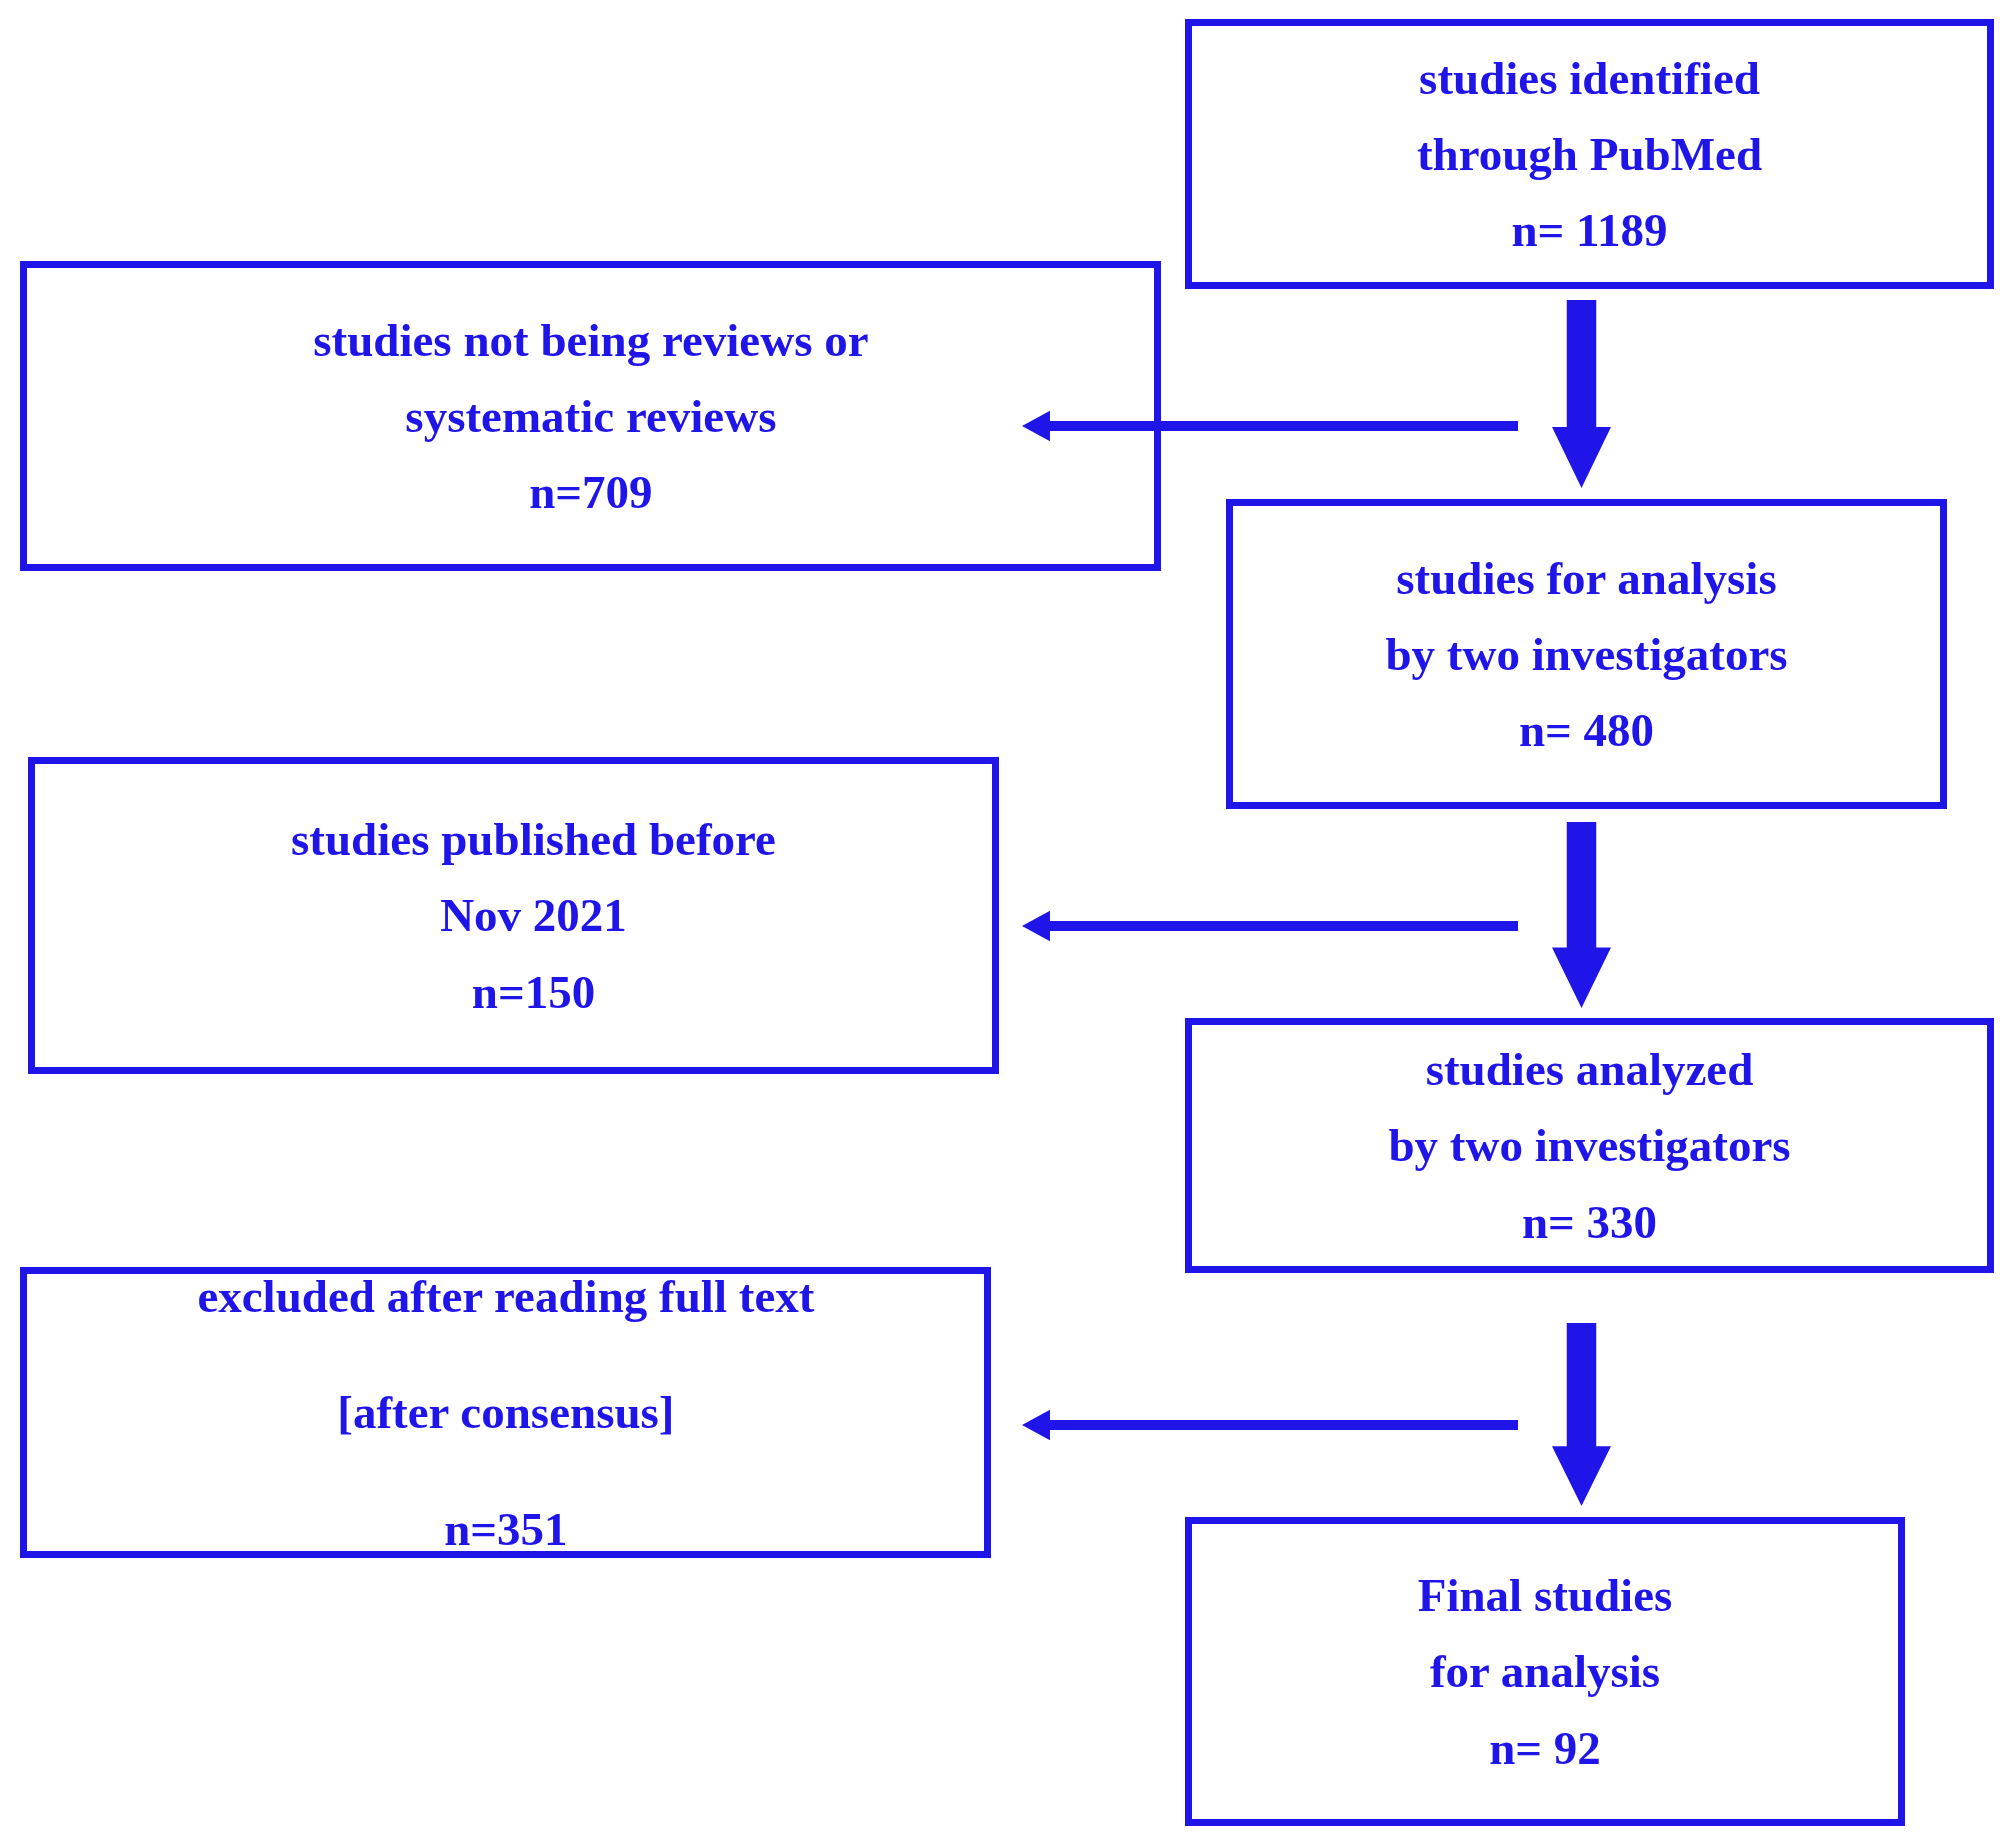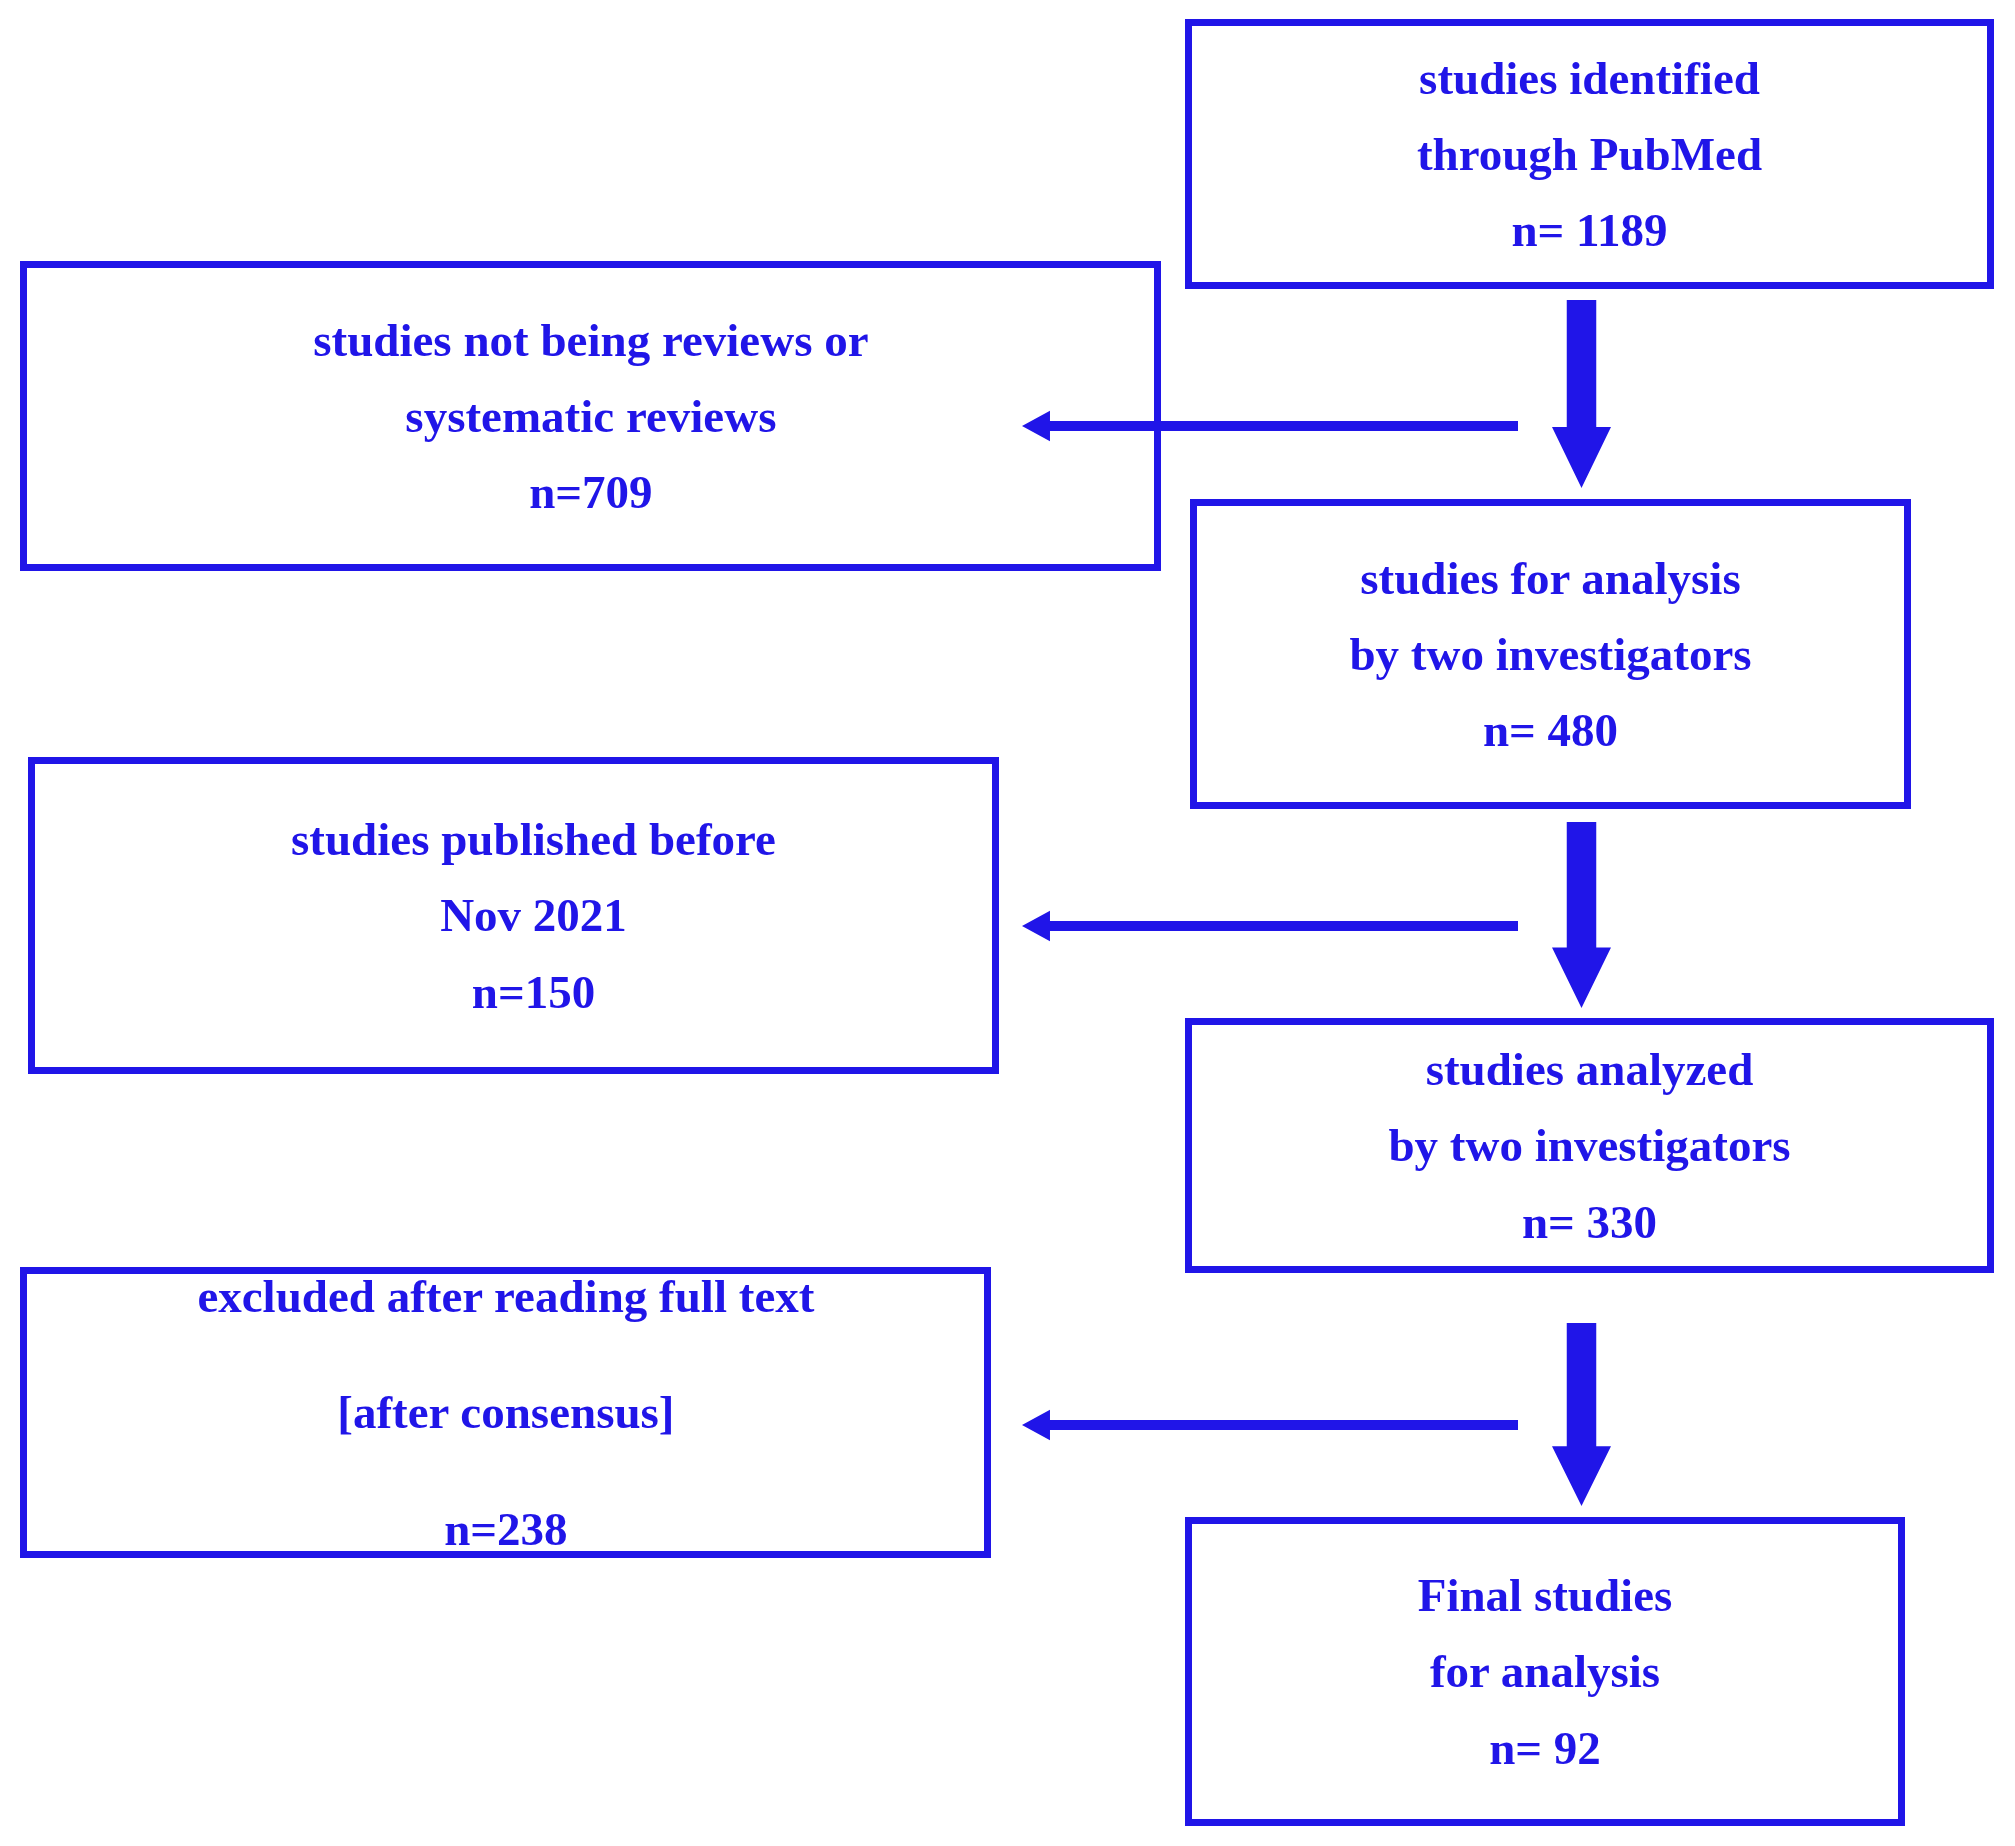--- a/index.html
+++ b/index.html
@@ -30,21 +30,21 @@
     color: #2015e8;
     font-weight: bold;
     font-size: 47px;
     line-height: 1.62;
     white-space: nowrap;
     letter-spacing: 0px;
     font-family: Liberation Serif, serif;
   }
   
   #node-identified   { left: 1185px; top: 19px;   width: 809px; height: 270px; }
-  #node-for-analysis { left: 1190px; top: 499px;  width: 721px; height: 310px; }
+  #node-for-analysis { left: 1226px; top: 499px;  width: 721px; height: 310px; }
   #node-analyzed     { left: 1185px; top: 1018px; width: 809px; height: 255px; }
   #node-final        { left: 1185px; top: 1517px; width: 720px; height: 309px; }
 
   #node-not-reviews  { left: 20.4px;   top: 261px;  width: 1141px; height: 310px; }
   #node-before-nov   { left: 28px;   top: 757px; width: 971px; height: 317px; padding-left: 40px; }
   #node-excluded     { left: 20.4px;   top: 1267px; width: 971px; height: 291px; gap: 40px; }
 
   
   .arrow-down {
     position: absolute;
@@ -102,21 +102,21 @@
 
   <div class="node" id="node-before-nov">
     <div class="line">studies published before</div>
     <div class="line">Nov 2021</div>
     <div class="line">n=150</div>
   </div>
 
   <div class="node" id="node-excluded">
     <div class="line">excluded after reading full text</div>
     <div class="line">[after consensus]</div>
-    <div class="line">n=238</div>
+    <div class="line">n=351</div>
   </div>
 
   <div class="arrow-down" id="arrow-down-1">
     <svg viewBox="0 0 92 296" preserveAspectRatio="none">
       <polygon points="23,0 69,0 69,200 92,200 46,296 0,200 23,200" fill="#2015e8"></polygon>
     </svg>
   </div>
   <div class="arrow-down" id="arrow-down-2">
     <svg viewBox="0 0 92 292" preserveAspectRatio="none">
       <polygon points="23,0 69,0 69,197 92,197 46,292 0,197 23,197" fill="#2015e8"></polygon>

